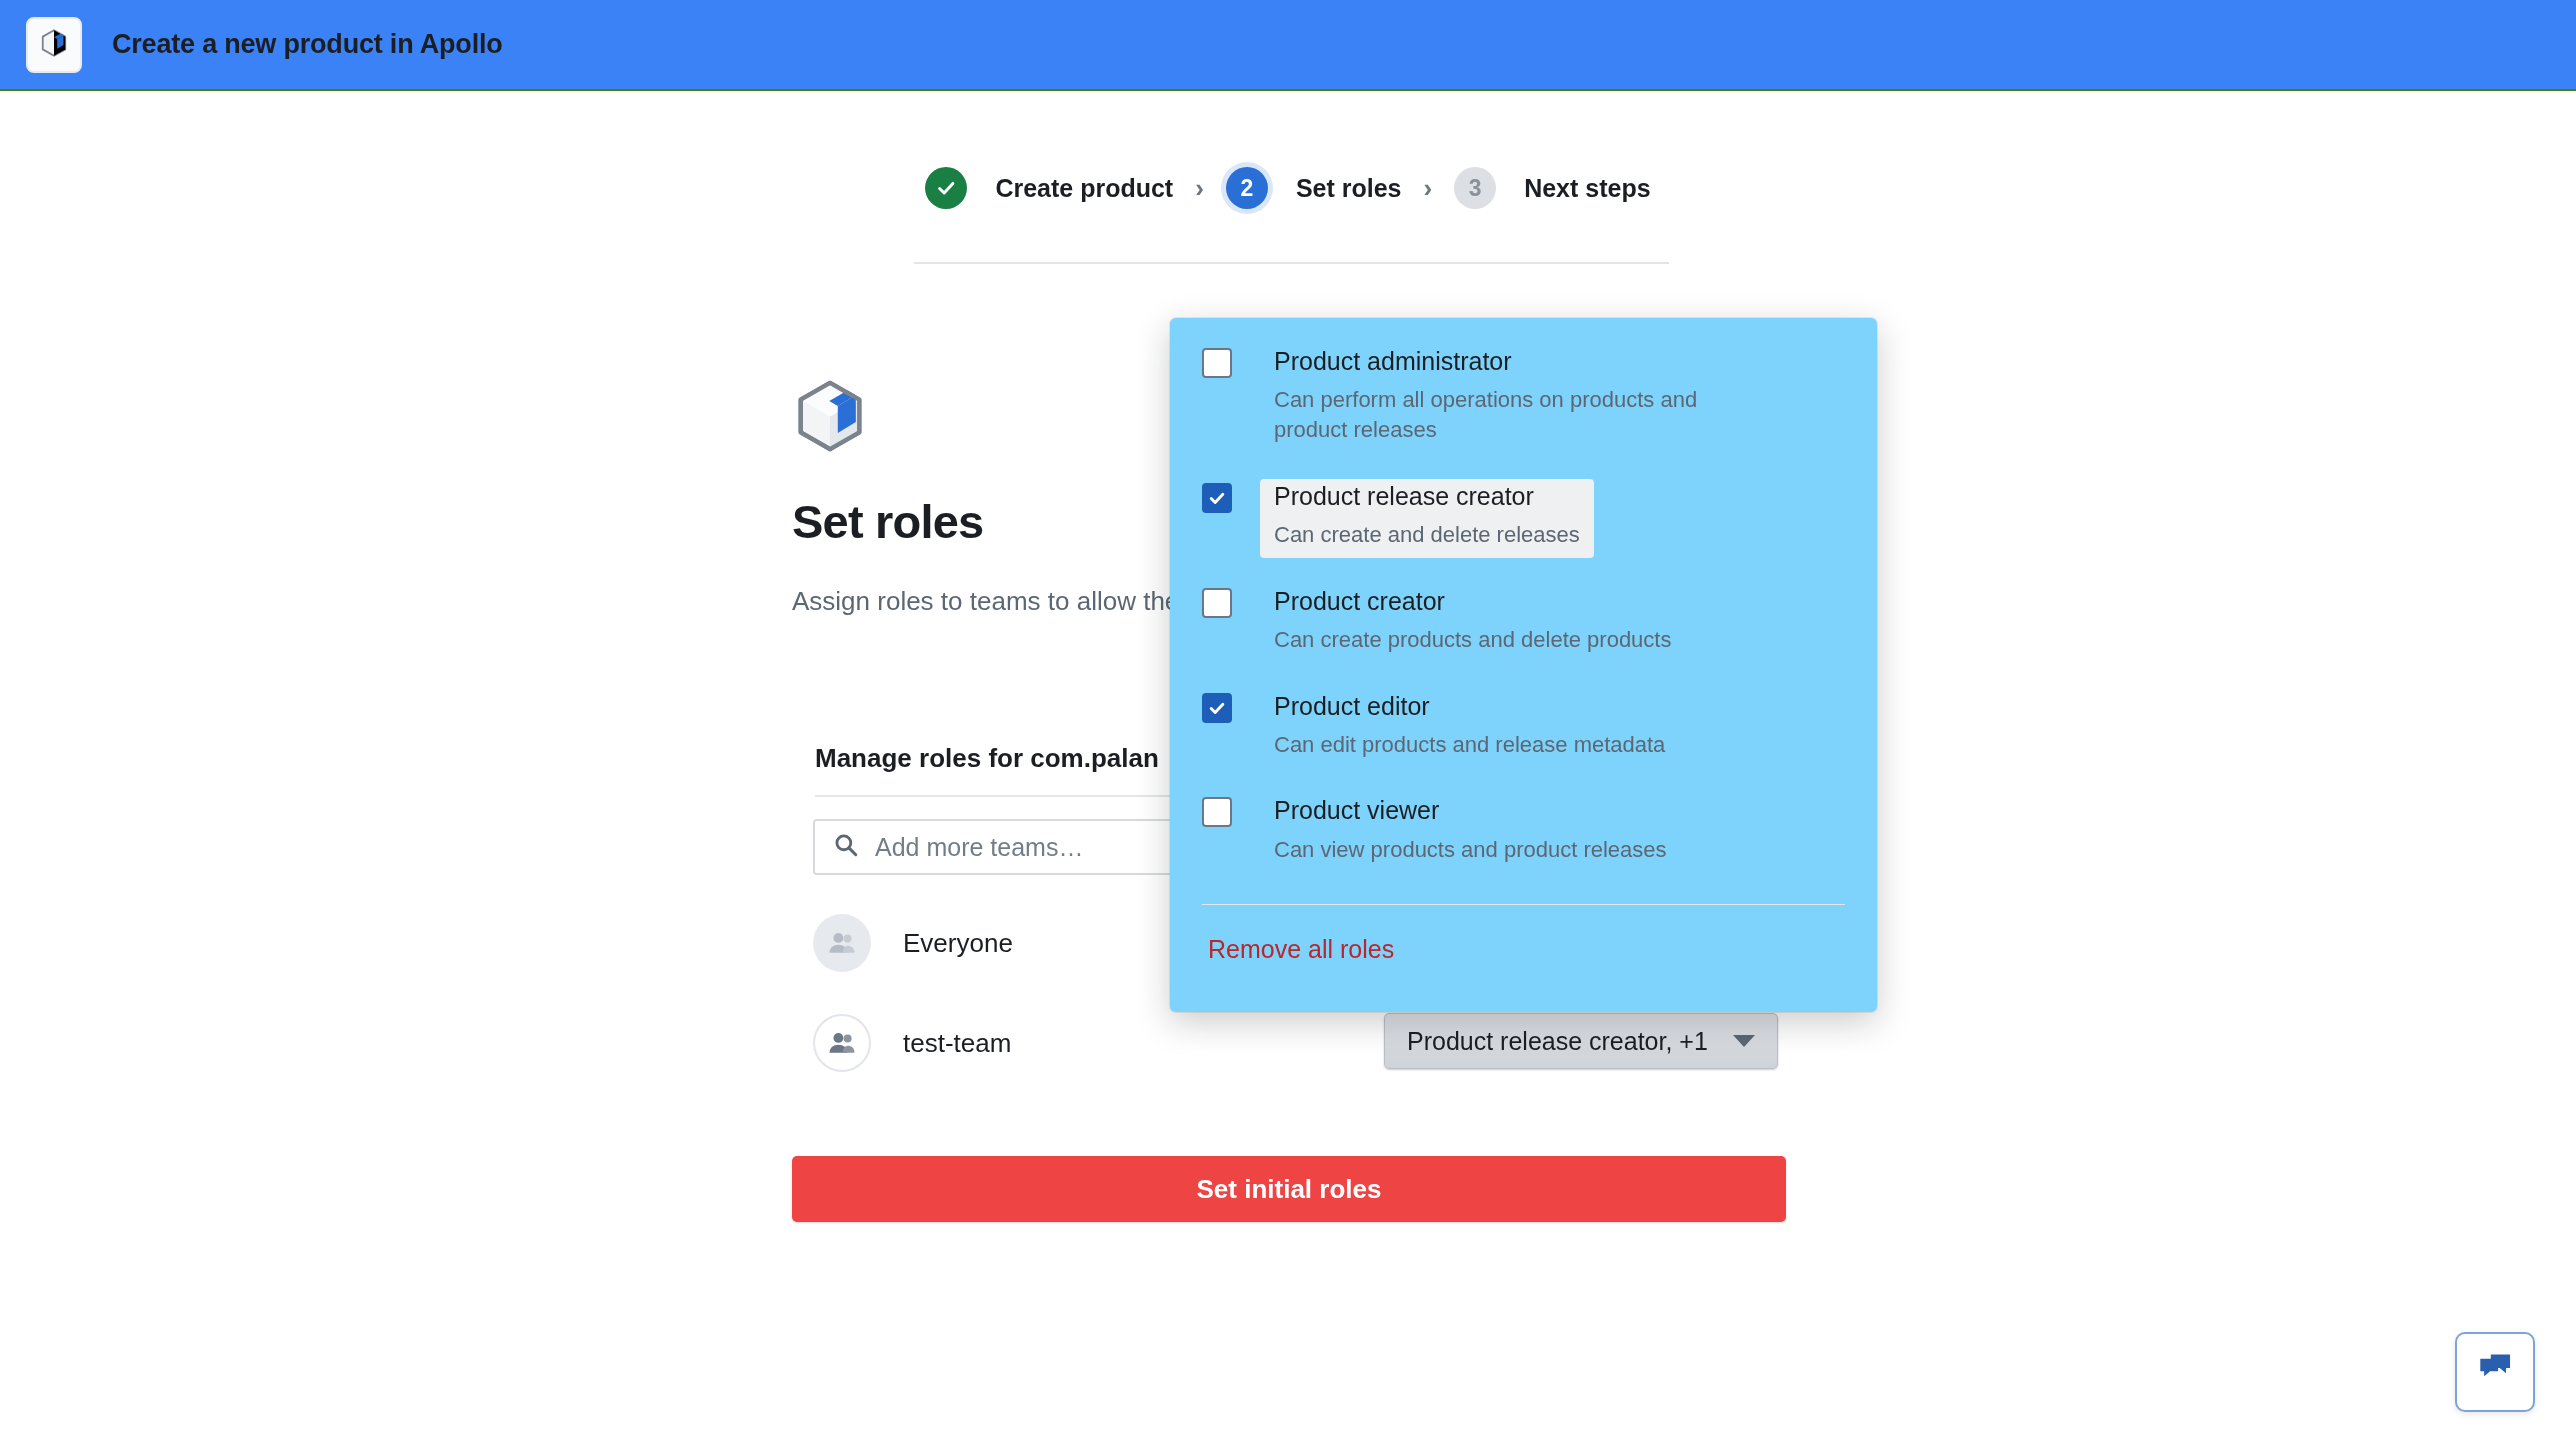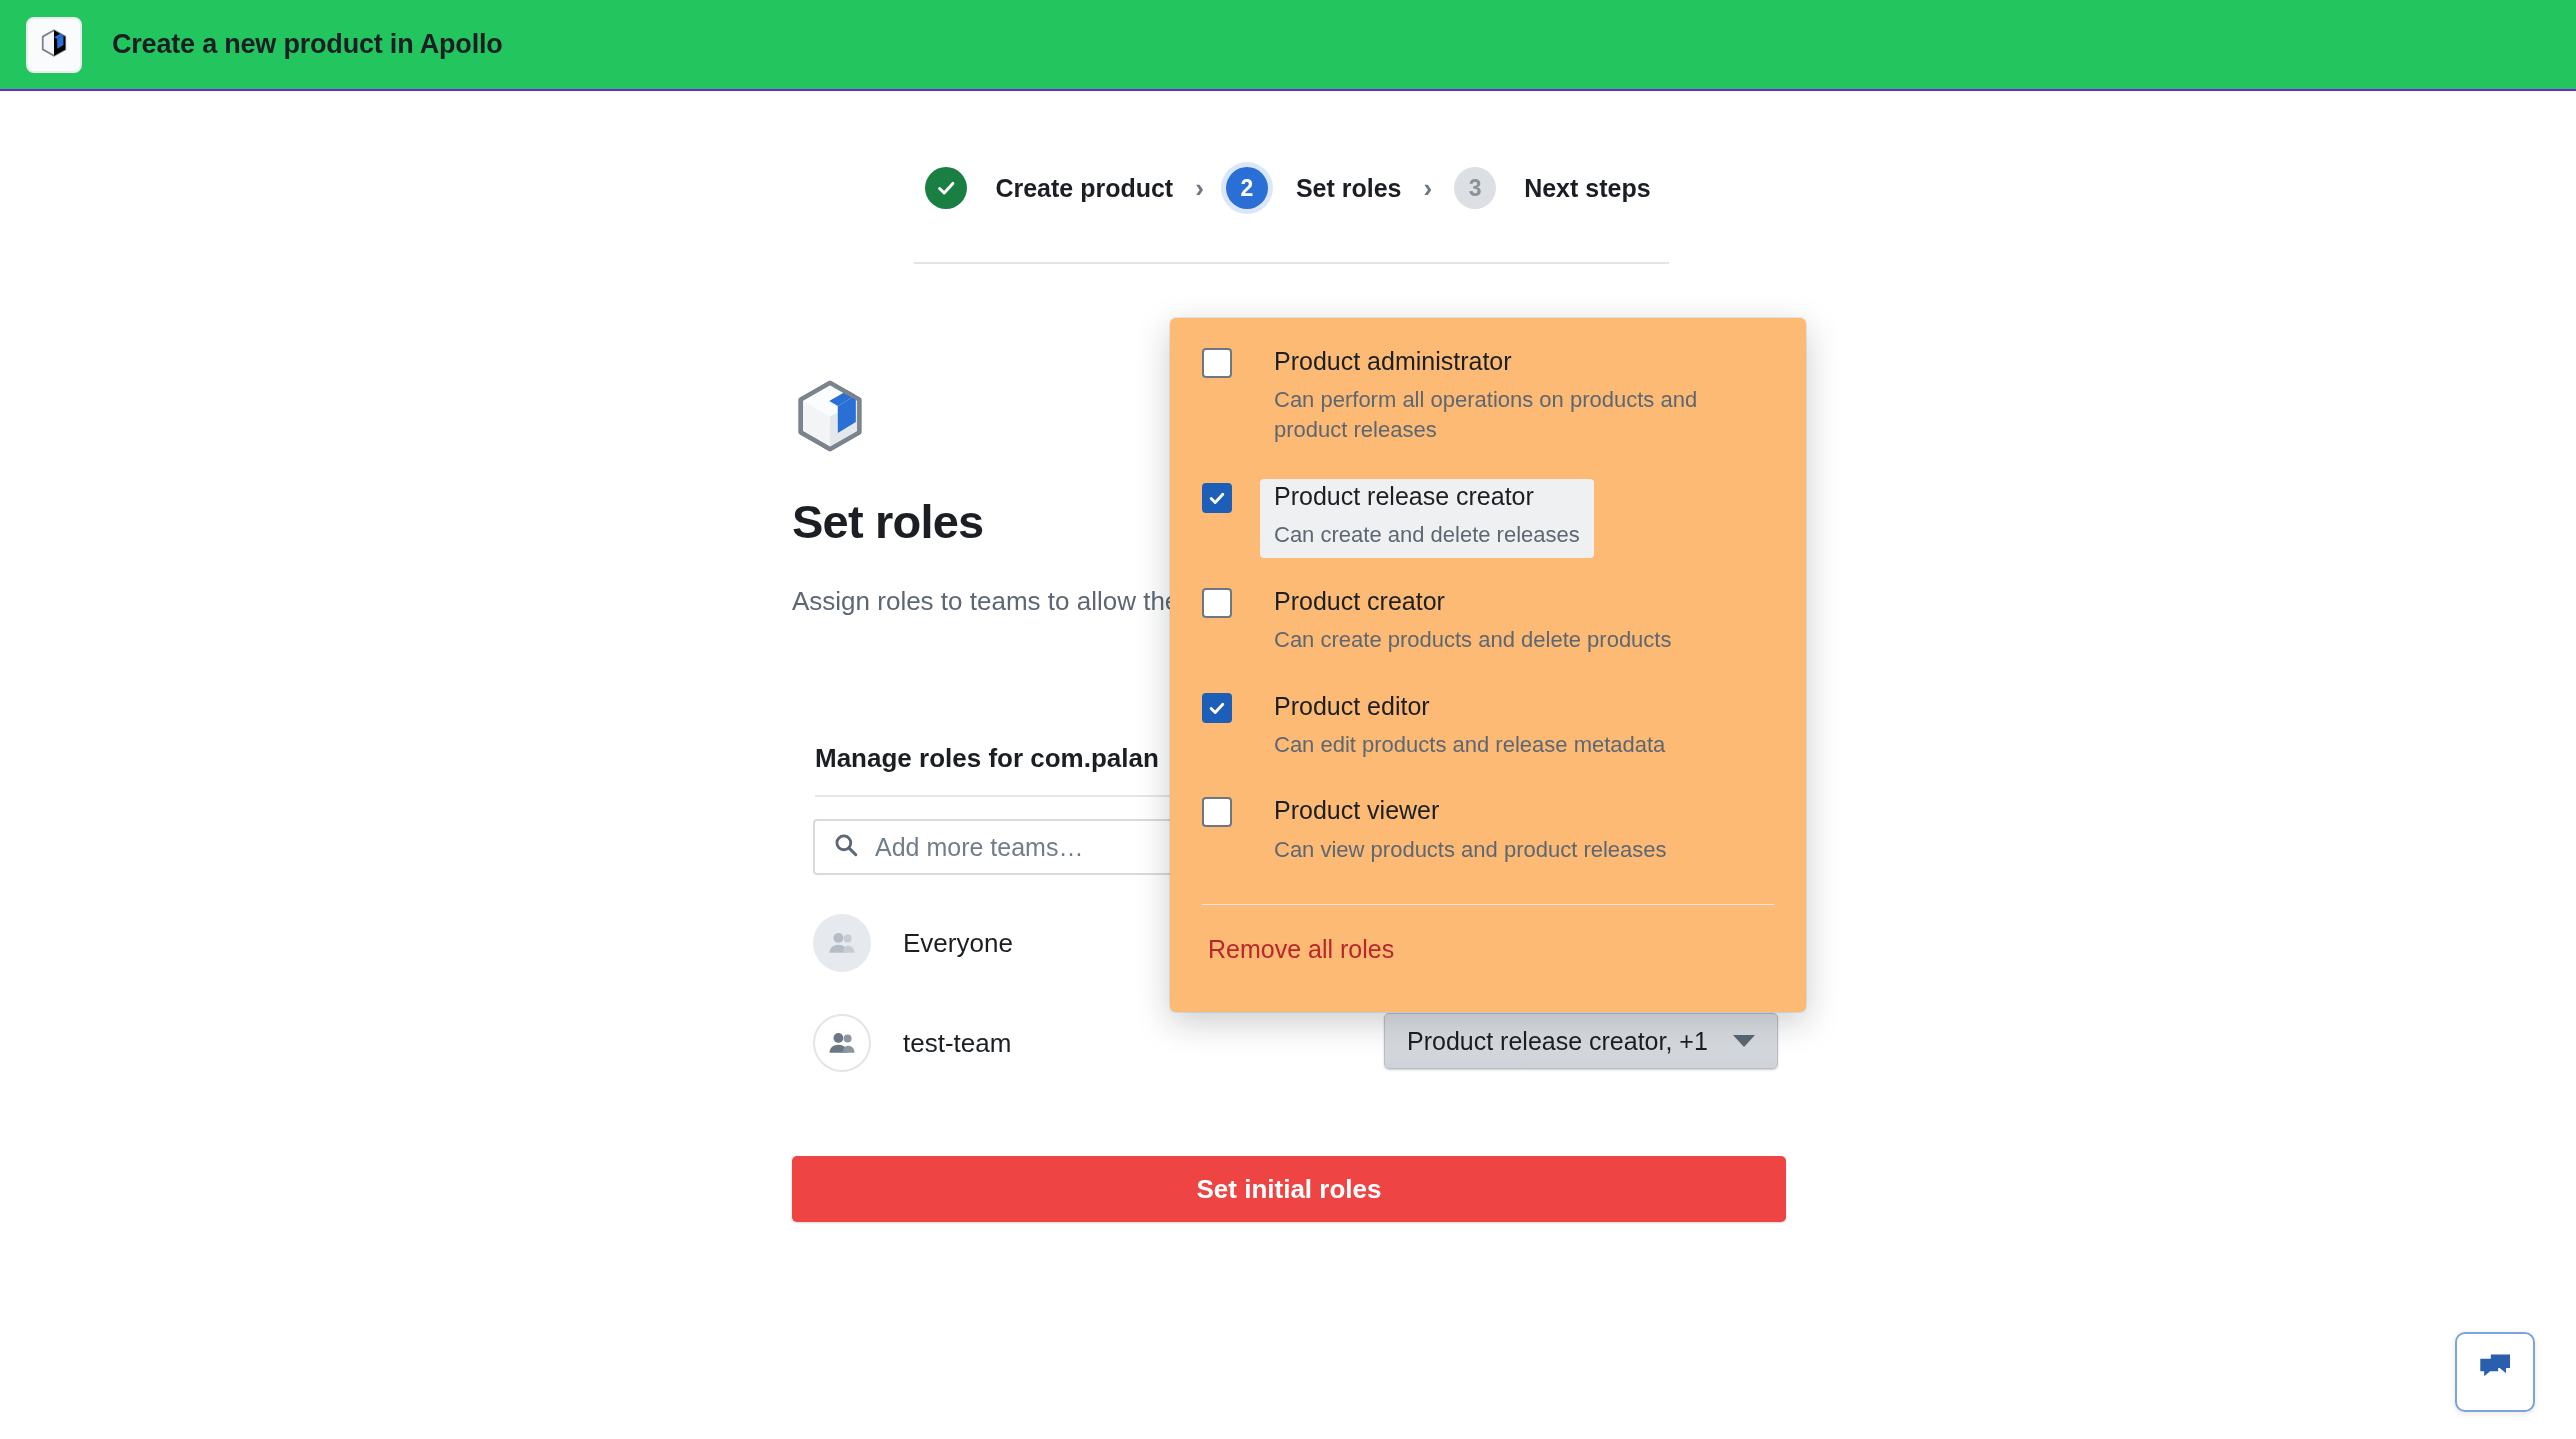--- a/index.html
+++ b/index.html
@@ -8,21 +8,21 @@
     background: #ffffff;
     font-family: "Liberation Sans", sans-serif;
     -webkit-font-smoothing: antialiased;
     overflow: hidden;
   }
   body { position: relative; }
 
   
   .topbar {
     position: absolute; left: 0; top: 0; width: 2576px; height: 91px;
-    background: #22c55e; border-bottom: 2px solid #6d28d9;
+    background: #3b82f6; border-bottom: 2px solid #4d7c0f;
     display: flex; align-items: center; padding-left: 26px;
   }
   .app-icon-box {
     width: 56px; height: 56px; border: 2px solid #e8eaec; border-radius: 8px;
     background: #fafbfc; display: flex; align-items: center; justify-content: center;
     flex: none;
   }
   .topbar-title {
     margin-left: 30px; font-size: 27px; font-weight: bold; color: #1b1f23;
     letter-spacing: -0.2px; white-space: nowrap;
@@ -117,22 +117,22 @@
     position: absolute; left: 792px; top: 1156px; width: 994px; height: 66px;
     background: #ef4444; border-radius: 5px; border: none;
     color: #ffffff; font-size: 26px; font-weight: bold;
     font-family: "Liberation Sans", sans-serif;
     display: flex; align-items: center; justify-content: center;
     box-shadow: 0 1px 2px rgba(16,22,26,0.18);
   }
 
   
   .popover {
-    position: absolute; left: 1170px; top: 318px; width: 636px; height: 694px;
-    background: #fdba74; border-radius: 6px;
+    position: absolute; left: 1170px; top: 318px; width: 707px; height: 694px;
+    background: #7dd3fc; border-radius: 6px;
     box-shadow: 0 0 0 1px rgba(16,22,26,0.08), 0 10px 34px rgba(16,22,26,0.22);
     padding: 26px 0 0 0;
   }
   .role-item { display: flex; align-items: flex-start; padding: 0 32px 0 32px; }
   .role-item + .role-item { margin-top: 26px; }
   .cbox {
     width: 30px; height: 30px; border-radius: 4px; flex: none;
     margin-top: 4px; display: flex; align-items: center; justify-content: center;
   }
   .cbox.off { border: 2px solid #6b7785; background: #fff; }

